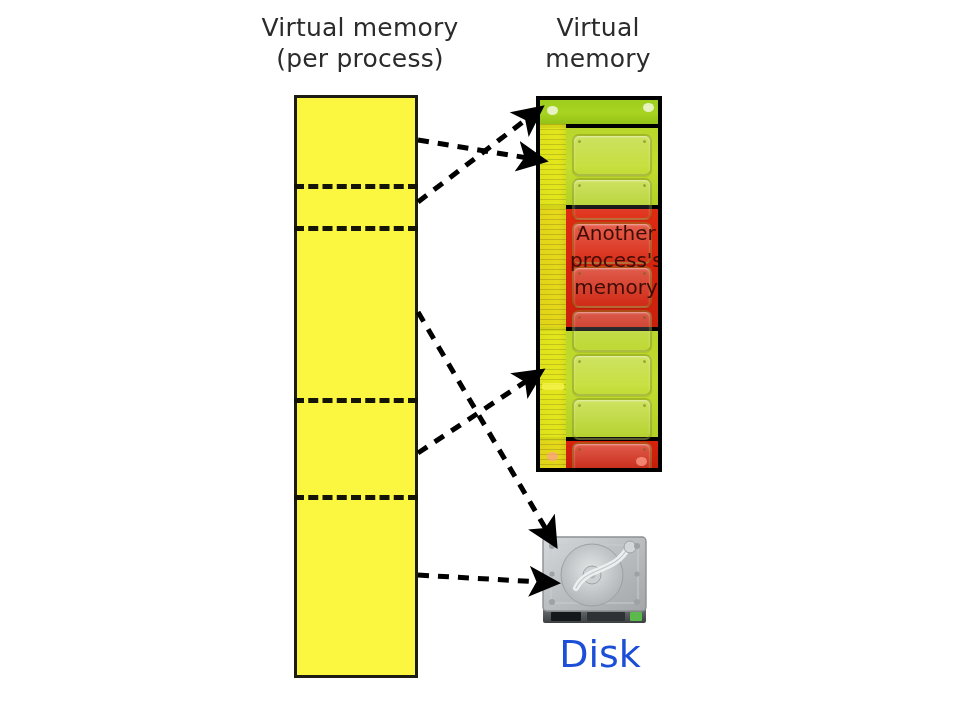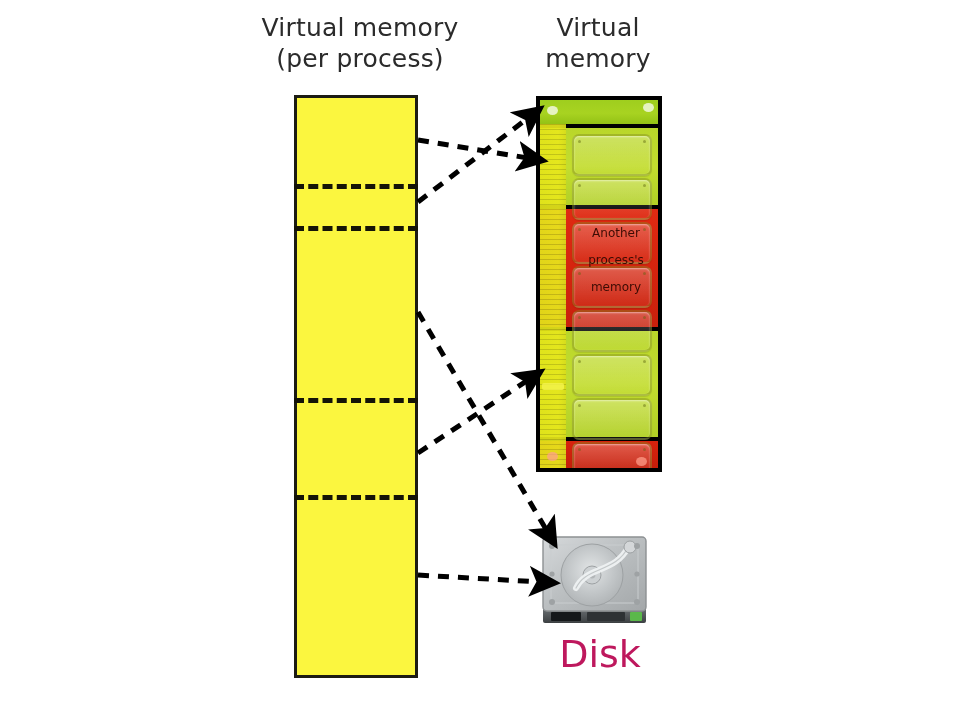--- a/index.html
+++ b/index.html
@@ -141,21 +141,21 @@
   }
   .led-red {
     background: rgba(255,160,140,0.72);
   }
   #ram-text {
     position: absolute;
     left: 30px;
     top: 120px;
     width: 92px;
     text-align: center;
-    font-size: 12px;
+    font-size: 20px;
     line-height: 27px;
     color: #3d0c04;
     white-space: pre-line;
     pointer-events: none;
   }
   #ram-label {
     position: absolute;
     left: 528px;
     top: 470px;
     width: 142px;
@@ -172,21 +172,21 @@
     width: 115px;
     height: 100px;
   }
   #disk-label {
     position: absolute;
     left: 520px;
     top: 632px;
     width: 160px;
     text-align: center;
     font-size: 38px;
-    color: #be185d;
+    color: #1d4ed8;
   }
 
   #arrows {
     position: absolute;
     left: 0; top: 0;
     width: 960px; height: 720px;
     pointer-events: none;
   }
 </style>
 </head>

